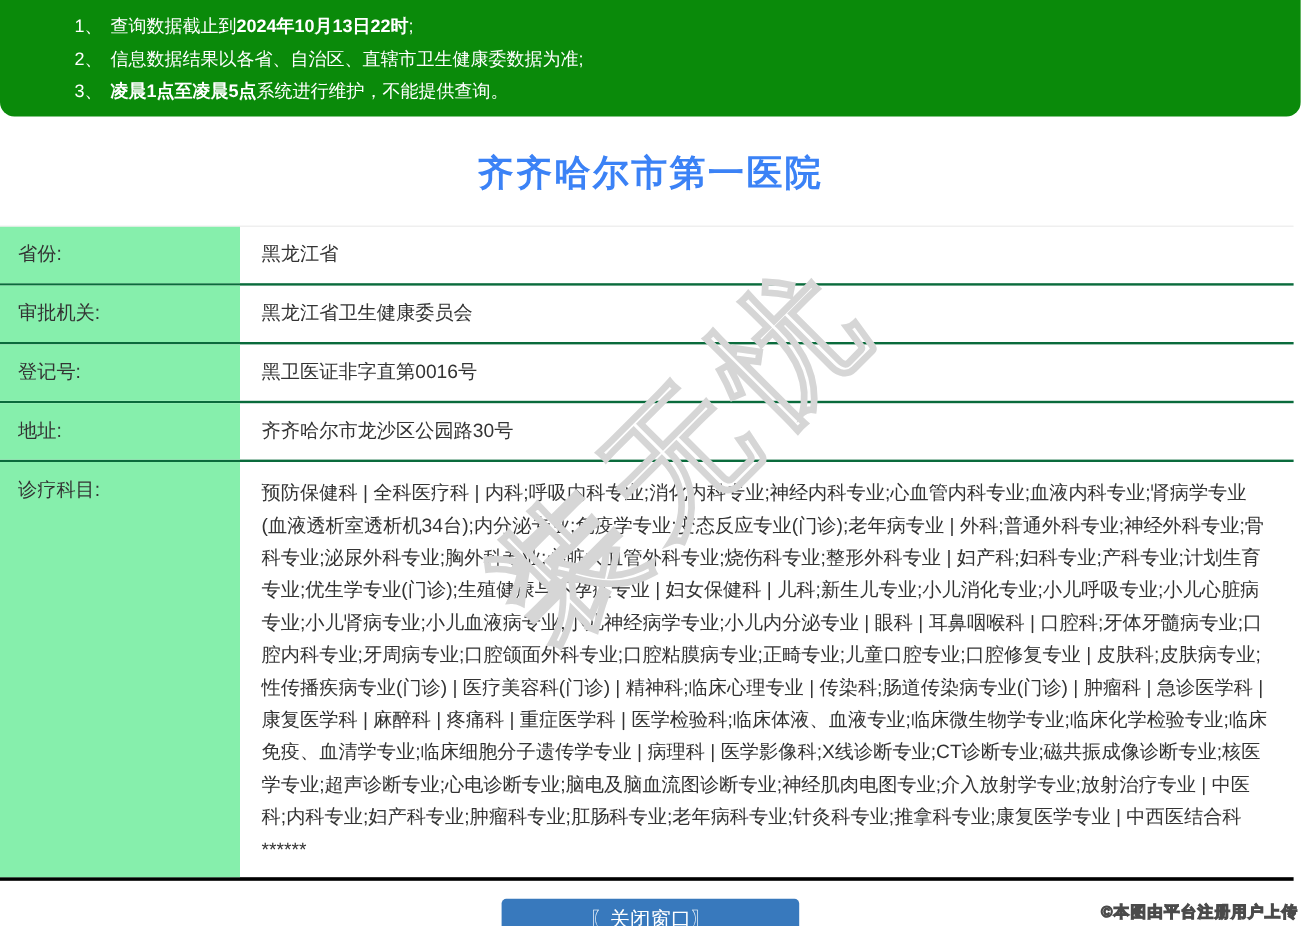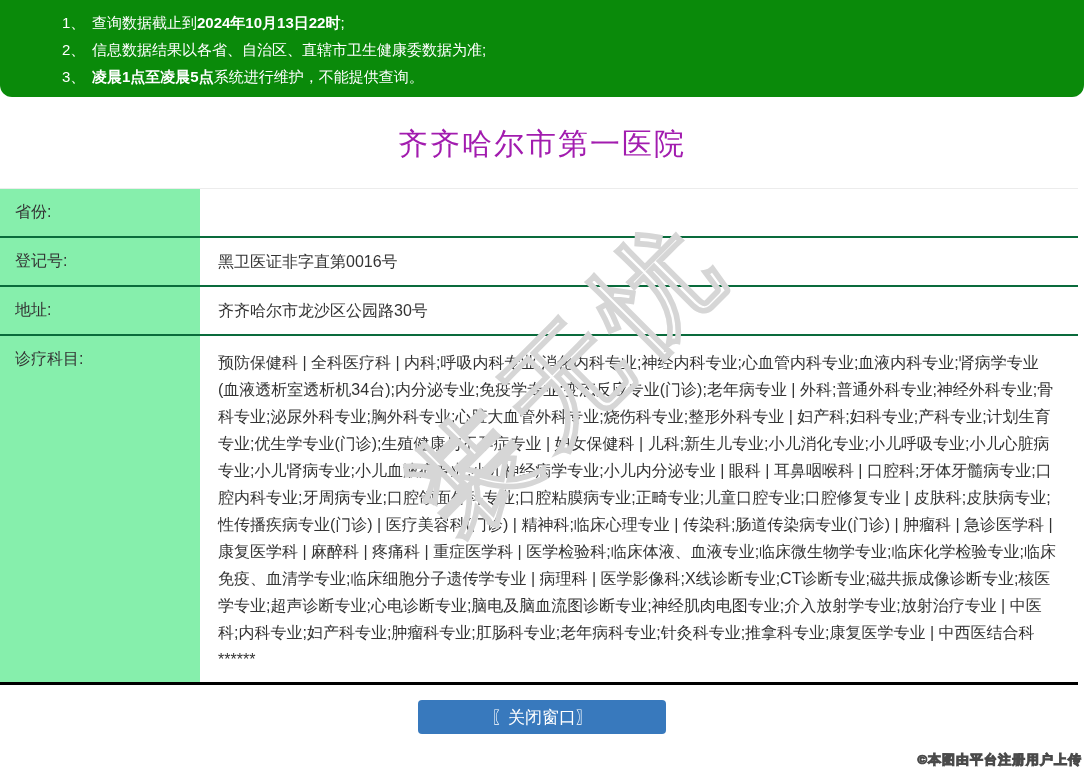--- a/index.html
+++ b/index.html
@@ -8,21 +8,21 @@
   .page { position:relative; width:1084px; height:772px; }
 
   
   .banner { background:#0a8a0a; width:1084px; height:97px;
     border-radius:0 0 12px 12px; padding:9px 20px 0 62px; color:#fff; }
   .notice-line { display:flex; font-size:15px; line-height:27px; }
   .notice-num { width:30px; flex:0 0 auto; }
   .notice-text b { font-weight:bold; }
 
   
-  .title { text-align:center; font-size:30px; font-weight:400; color:#a21caf;
+  .title { text-align:center; font-size:30px; font-weight:700; color:#3b82f6;
     margin:27px 0 23px 0; letter-spacing:2px; }
 
   
   .info-table { margin-right:6px; border-top:1px solid #ececec; position:relative; }
   .row { display:flex; border-bottom:2px solid #0a6b3c; }
   .row.row-s { height:49px; }
   .row.row-last { border-bottom:3px solid #000000; }
   .label-cell { width:200px; flex:0 0 auto; background:#86efac;
     display:flex; align-items:center; padding-left:15px; font-size:16px; }
   .row-last .label-cell { align-items:flex-start; padding-top:13px; }
@@ -64,22 +64,27 @@
       <span class="notice-text"><span></span><b>凌晨1点至凌晨5点</b><span>系统进行维护，不能提供查询。</span></span>
     </div>
   </div>
 
   <h1 class="title">齐齐哈尔市第一医院</h1>
 
   <div class="info-table">
 
     <div class="row row-s">
       <div class="label-cell">省份:</div>
+      <div class="value-cell">黑龙江省</div>
     </div>
 
+    <div class="row row-s">
+      <div class="label-cell">审批机关:</div>
+      <div class="value-cell">黑龙江省卫生健康委员会</div>
+    </div>
 
     <div class="row row-s">
       <div class="label-cell">登记号:</div>
       <div class="value-cell">黑卫医证非字直第0016号</div>
     </div>
 
     <div class="row row-s">
       <div class="label-cell">地址:</div>
       <div class="value-cell">齐齐哈尔市龙沙区公园路30号</div>
     </div>

